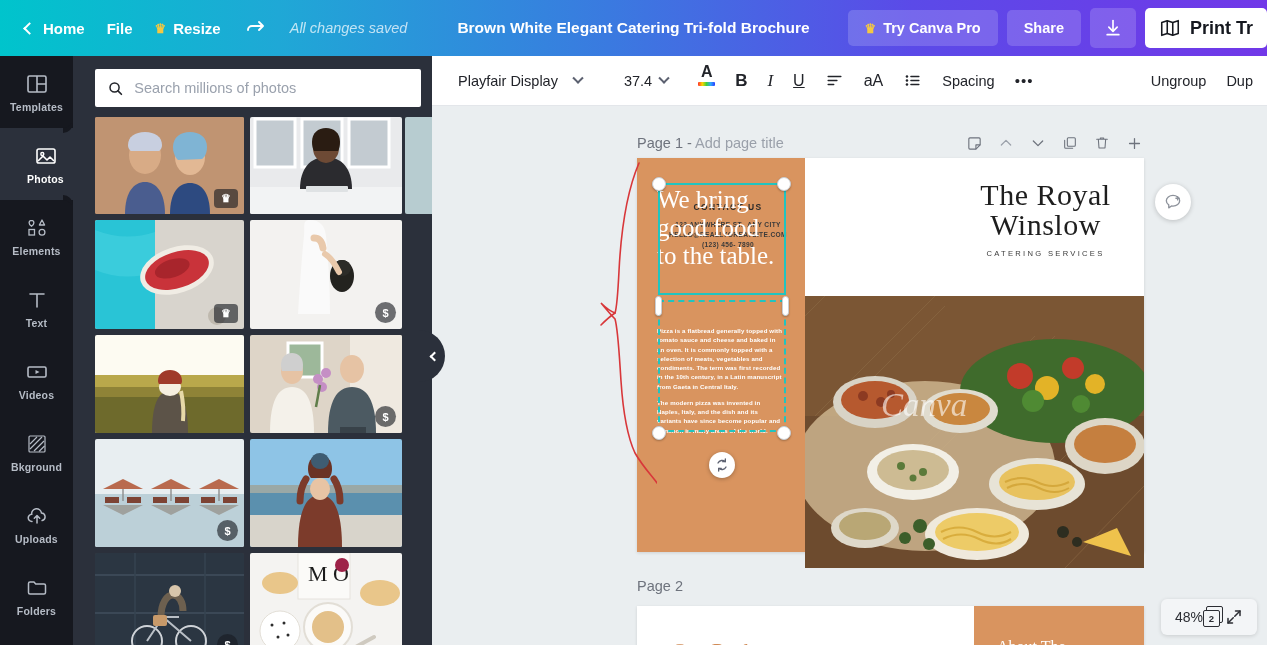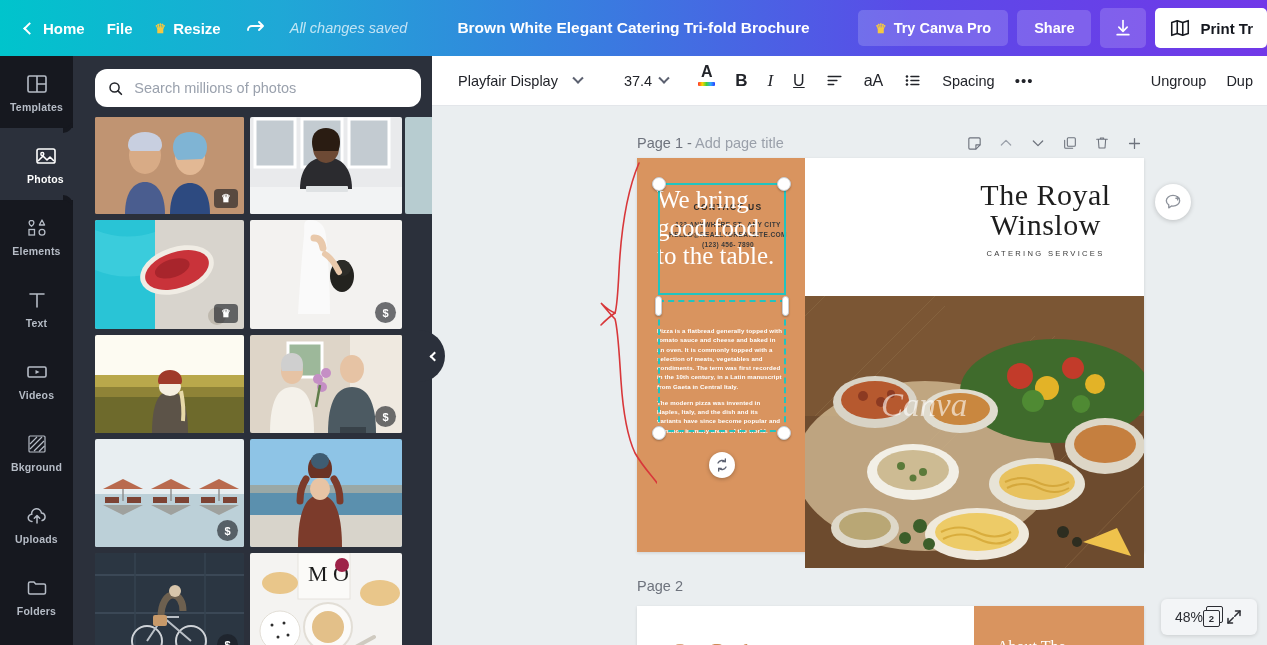--- a/index.html
+++ b/index.html
@@ -31,21 +31,21 @@
   .tb-title { position:absolute; left:0; right:0; text-align:center;
     color:#fff; font-size:15.5px; font-weight:bold; pointer-events:none;}
   .tb-right { position:absolute; right: 0; top: 0; height: 56px;
     display:flex; align-items:center; gap: 9px; padding-right: 0px; }
   .btn-pill { background: rgba(255,255,255,.17); color:#fff;
     font-size:14.5px; font-weight:bold; border-radius:5px;
     padding: 10px 17px; cursor:pointer; display:flex; align-items:center; gap:7px;
     border: none; white-space: nowrap; }
   .btn-dl { padding: 10px 13px; }
   .btn-print { background:#fff; color:#15181f; display:flex; align-items:center;
-    gap:9px; font-size:15px; font-weight:bold; border-radius:5px;
+    gap:9px; font-size:18px; font-weight:bold; border-radius:5px;
     padding: 9px 14px; cursor:pointer; white-space:nowrap; }
   .crown { color:#f5c842; font-size: 13px; line-height:1; }
 
   
   .rail { position:absolute; left:0; top:56px; width:73px; height:589px;
     background:#16181f; z-index:30; }
   .rail-item { width:73px; height:72px; display:flex; flex-direction:column;
     align-items:center; justify-content:center; gap:5px; cursor:pointer;
     color:#b6bcc6; position:relative;}
   .rail-item.active { background:#2b303b; color:#fff;padding-left:18px; }
@@ -53,21 +53,21 @@
     content:""; position:absolute; right:0; width:10px; height:10px; background:#2b303b; }
   .rail-item.active::before { top:-10px; border-bottom-right-radius:10px; box-shadow: 0 5px 0 0 #16181f; background:transparent;}
   .rail-item.active::after { bottom:-10px; border-top-right-radius:10px; box-shadow: 0 -5px 0 0 #16181f; background:transparent;}
   .rail-lbl { font-size:10.5px; font-weight:bold; letter-spacing:.2px; }
   .rail-ico { width:24px; height:24px; display:block; }
 
   
   .panel { position:absolute; left:73px; top:56px; width:359px; height:589px;
     background:#2b303b; z-index:20; overflow:hidden; }
   .searchwrap { padding: 13px 11px 10px 22px; }
-  .searchbox { background:#fff; border-radius:12px; height:38px;
+  .searchbox { background:#fff; border-radius:2px; height:38px;
     display:flex; align-items:center; padding: 0 12px; gap:10px; }
   .searchbox input { border:none; outline:none; font-size:14.5px;
     color:#2b303b; width:100%; font-family:"Liberation Sans", sans-serif; }
   .searchbox input::placeholder { color:#9aa1ad; }
   .grid { display:flex; gap:6px; padding: 0 0 0 22px; }
   .col { display:flex; flex-direction:column; gap:6px; width:149px; }
   .ph { position:relative; border-radius:2px; overflow:hidden; cursor:pointer;
         background:#444; }
   .ph .badge { position:absolute; right:6px; bottom:6px; width:21px; height:21px;
     border-radius:50%; background:rgba(25,28,34,.62); color:#fff;

